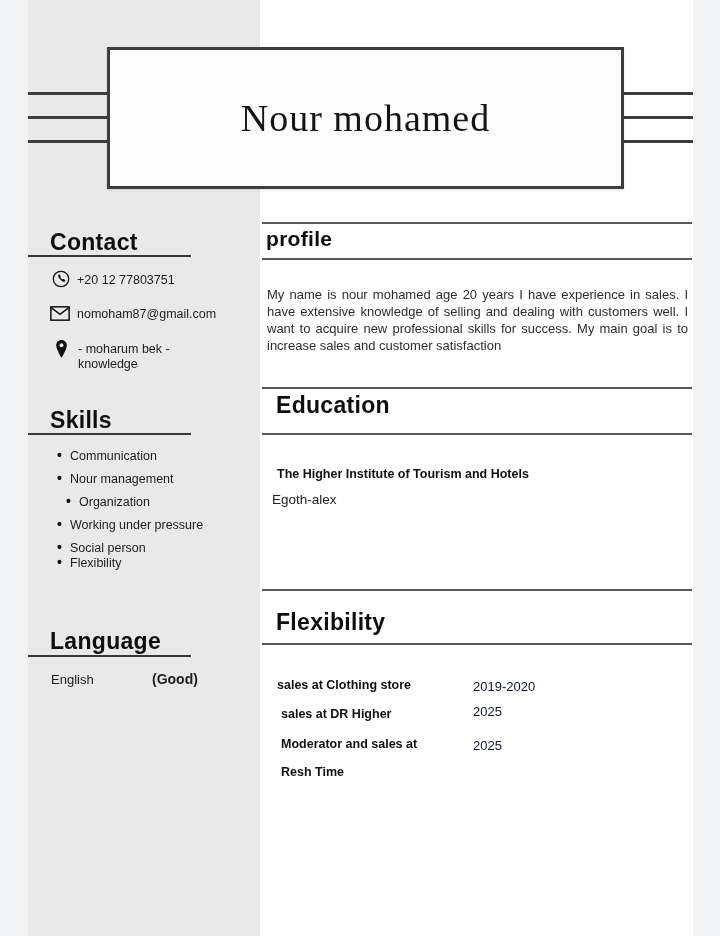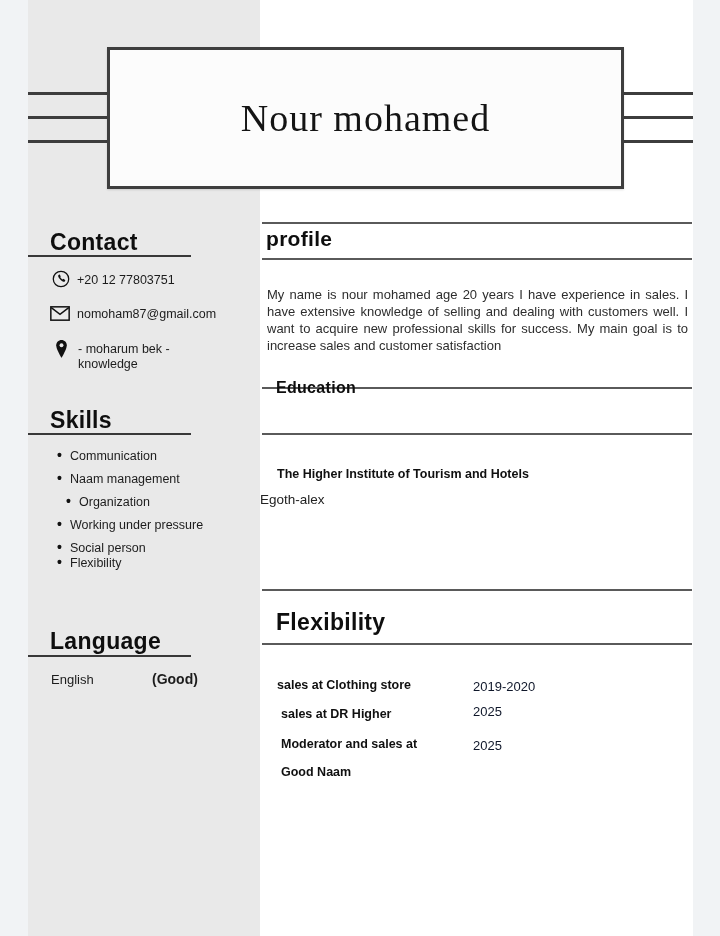--- a/index.html
+++ b/index.html
@@ -97,48 +97,48 @@
     <circle cx="12" cy="10" r="3.1" fill="#e9e9e9"></circle>
   </svg>
 </span>
 <div class="sb-text" style="left:78px; top:342px;">- moharum bek -</div>
 <div class="sb-text" style="left:78px; top:357px;">knowledge</div>
 
 <div class="sb-heading" style="left:50px; top:407px;">Skills</div>
 <div class="sb-rule" style="top:433px;"></div>
 
 <div class="skill" style="top:449px;">Communication</div>
-<div class="skill" style="top:472px;">Naam management</div>
+<div class="skill" style="top:472px;">Nour management</div>
 <div class="skill" style="top:495px;margin-left:9px;">Organization</div>
 <div class="skill" style="top:518px;">Working under pressure</div>
 <div class="skill" style="top:541px;">Social person</div>
 <div class="skill" style="top:544px;margin-top:12px;">Flexibility</div>
 
 <div class="sb-heading" style="left:50px; top:628px;">Language</div>
 <div class="sb-rule" style="top:655px;"></div>
 <div class="sb-text" style="left:51px; top:672px; font-size:13px;">English</div>
 <div class="sb-text" style="left:152px; top:671px; font-size:14px;font-weight:bold;">(Good)</div>
 
 <div class="rule" style="top:222px;"></div>
 <div class="m-heading" style="left:266px; top:227px; font-size:21px;">profile</div>
 <div class="rule" style="top:258px;"></div>
 <div class="profile-par">My name is nour mohamed age 20 years I have experience in sales. I have extensive knowledge of selling and dealing with customers well. I want to acquire new professional skills for success. My main goal is to increase sales and customer satisfaction</div>
 <div class="rule" style="top:387px;"></div>
 
-<div class="m-heading" style="left:276px; top:379px; font-size:16px;">Education</div>
+<div class="m-heading" style="left:276px; top:392px; font-size:23px;">Education</div>
 <div class="rule" style="top:433px;"></div>
 <div class="bold12" style="left:277px; top:467px;">The Higher Institute of Tourism and Hotels</div>
-<div class="reg13" style="left:260px; top:492px;">Egoth-alex</div>
+<div class="reg13" style="left:272px; top:492px;">Egoth-alex</div>
 <div class="rule" style="top:589px;"></div>
 
 <div class="m-heading" style="left:276px; top:609px; font-size:23px;">Flexibility</div>
 <div class="rule" style="top:643px;"></div>
 
 <div class="bold12" style="left:277px; top:678px;">sales at Clothing store</div>
 <div class="date" style="top:679px;">2019-2020</div>
 
 <div class="bold12" style="left:281px; top:707px;">sales at DR Higher</div>
 <div class="date" style="top:704px;">2025</div>
 
 <div class="bold12" style="left:281px; top:737px;">Moderator and sales at</div>
 <div class="date" style="top:738px;">2025</div>
 
-<div class="bold12" style="left:281px; top:765px;">Good Naam</div>
+<div class="bold12" style="left:281px; top:765px;">Resh Time</div>
 
 </body></html>

